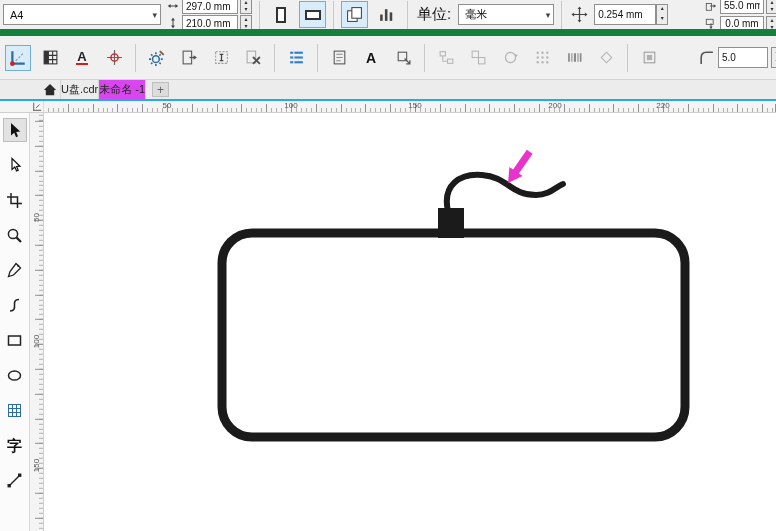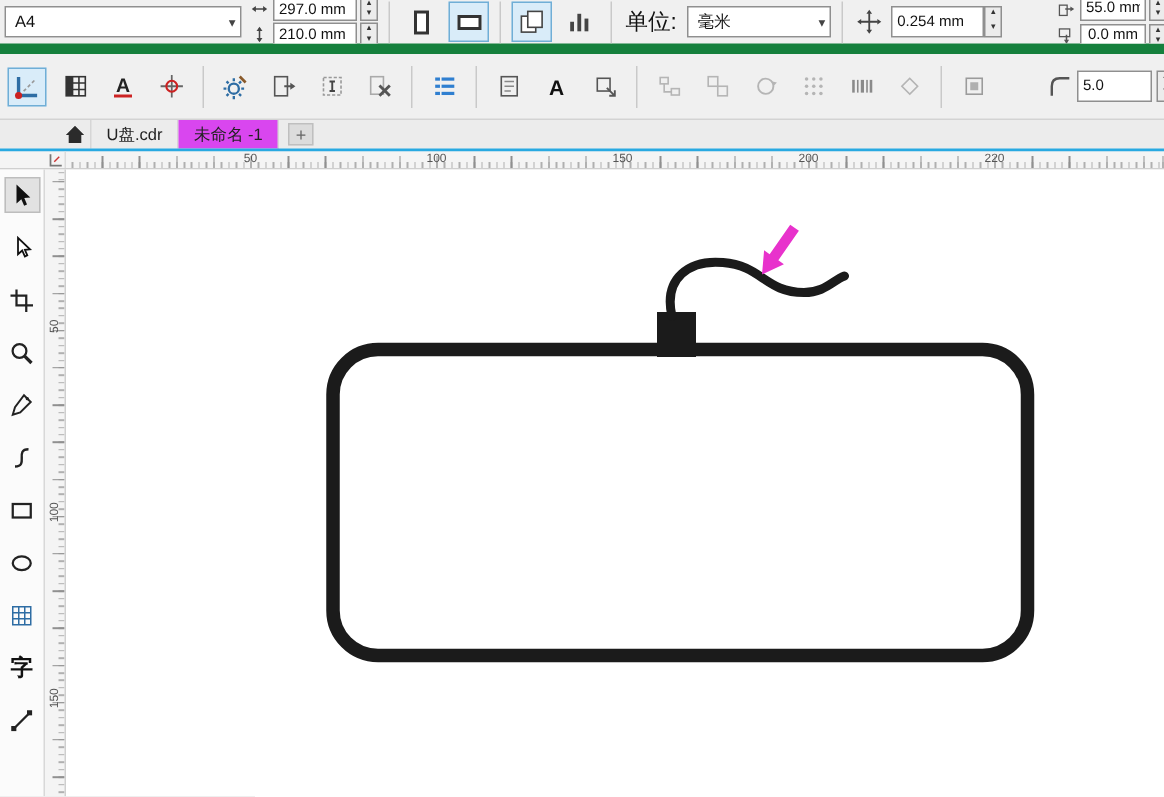--- a/index.html
+++ b/index.html
@@ -46,21 +46,21 @@
   .glyph-a { font-weight:bold; font-size:13px; color:#222; border-bottom:2px solid #cc2222;
              line-height:13px; padding:0 1px; }
   .glyph-a-plain { font-weight:bold; font-size:14px; color:#111; }
   .corner-group { margin-left:auto; margin-right:-12px; display:flex; align-items:center; gap:3px; }
   .corner-group .field { height:21px; width:50px; }
   .corner-group .spin { height:21px; }
 
   
   .tab-bar { flex:0 0 19px; background:#ececec; display:flex; align-items:stretch; }
   .home-btn { margin-left:40px; width:20px; display:flex; align-items:center; justify-content:center; }
-  .tab { display:flex; align-items:center; padding:0 10px; font-size:11px; color:#222;
+  .tab { display:flex; align-items:center; padding:0 0; font-size:11px; color:#222;
          border-right:1px solid #d6d6d6; white-space:nowrap; }
   .tab.first { border-left:1px solid #d6d6d6; }
   .tab.active { background:#d946ef; }
   .newtab-btn { width:17px; height:15px; margin:2px 0 0 6px; background:#dcdcdc;
                 border:1px solid #bfbfbf; display:flex; align-items:center; justify-content:center;
                 font-size:12px; color:#666; line-height:1; }
   .accent-line { flex:0 0 2px; background:#29a9e1; }
 
   
   .ruler-row { flex:0 0 12px; display:flex; background:#f4f4f4; border-bottom:1px solid #cfcfcf; }
@@ -424,21 +424,21 @@
     <div class="ruler-corner">
       <svg viewBox="0 0 12 12" width="10" height="10">
         <path d="M2 1v9h9" stroke="#777" stroke-width="1.4" fill="none"></path>
         <path d="M5 7l4-4" stroke="#c33" stroke-width="1.2"></path>
       </svg>
     </div>
     <div class="hruler">
       <span class="num" style="left:123px">50</span>
       <span class="num" style="left:247px">100</span>
       <span class="num" style="left:371px">150</span>
-      <span class="num" style="left:495px">200</span>
+      <span class="num" style="left:511px">200</span>
       <span class="num" style="left:619px">220</span>
     </div>
   </div>
 
   <div class="workspace">
 
     <div class="toolbox">
       <div class="tool active">
         <svg viewBox="0 0 17 17" width="17" height="17">
           <path d="M5 1L5 13.6 8.2 10.8 10.1 15.2 12 14.3 10.2 10 14.2 9.6Z" fill="#111"></path>

